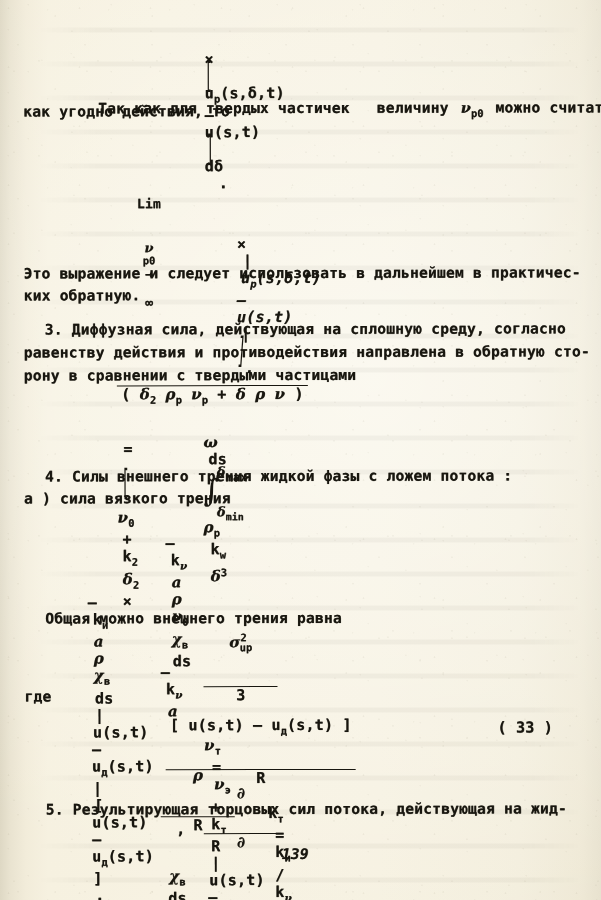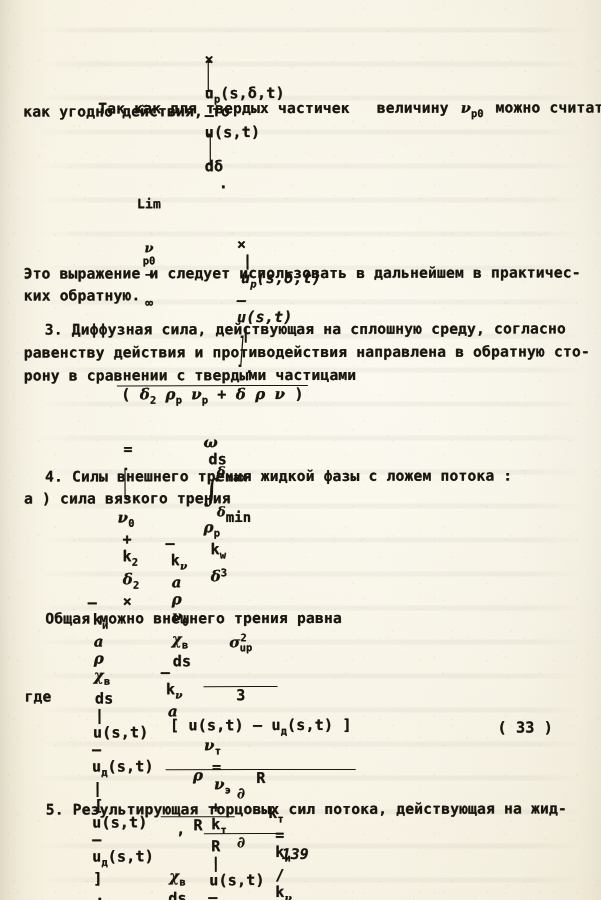--- a/index.html
+++ b/index.html
@@ -235,21 +235,21 @@
     <div class="ink body-line" style="left:24px; top:286px;">ких обратную.</div>
 
     <div class="ink body-line" style="left:45px; top:320px;">3. Диффузная сила, действующая на сплошную среду, согласно</div>
     <div class="ink body-line" style="left:24px; top:343px;">равенству действия и противодействия направлена в обратную сто-</div>
     <div class="ink body-line" style="left:24px; top:366px;">рону в сравнении с твердыми частицами</div>
 
     <div class="ink math" style="left:148px; top:417px;">
       <span class="gk">ω</span>
       <span style="padding-left:5px">ds</span>
       <span style="padding-left:10px"></span>
-      <span class="bigint">∫</span><span class="intlim"><span class="top"><span class="gk">δ</span><span class="sub" style="font-size:12px">max</span></span><span class="bot"><span class="gk">δ</span><span class="sub" style="font-size:14px">min</span></span></span>
+      <span class="bigint">∫</span><span class="intlim"><span class="top"><span class="gk">δ</span><span class="sub" style="font-size:12px">max</span></span><span class="bot"><span class="gk">δ</span><span class="sub" style="font-size:10px">min</span></span></span>
       <span style="padding-left:28px"></span>
       <span class="gk">ρ</span><span class="sub">p</span>
       <span style="padding-left:7px">k</span><span class="sub">w</span>
       <span class="gk" style="padding-left:7px">δ</span><span class="sup">3</span>
       <span style="padding-left:8px"></span>
       <span class="frac tight">
         <span class="num"><span class="gk">σ</span><span class="sup" style="vertical-align:0.58em">2</span><span class="sub" style="margin-left:-7px">up</span></span>
         <span class="den">3</span>
       </span>
       <span style="padding-left:8px"></span>

